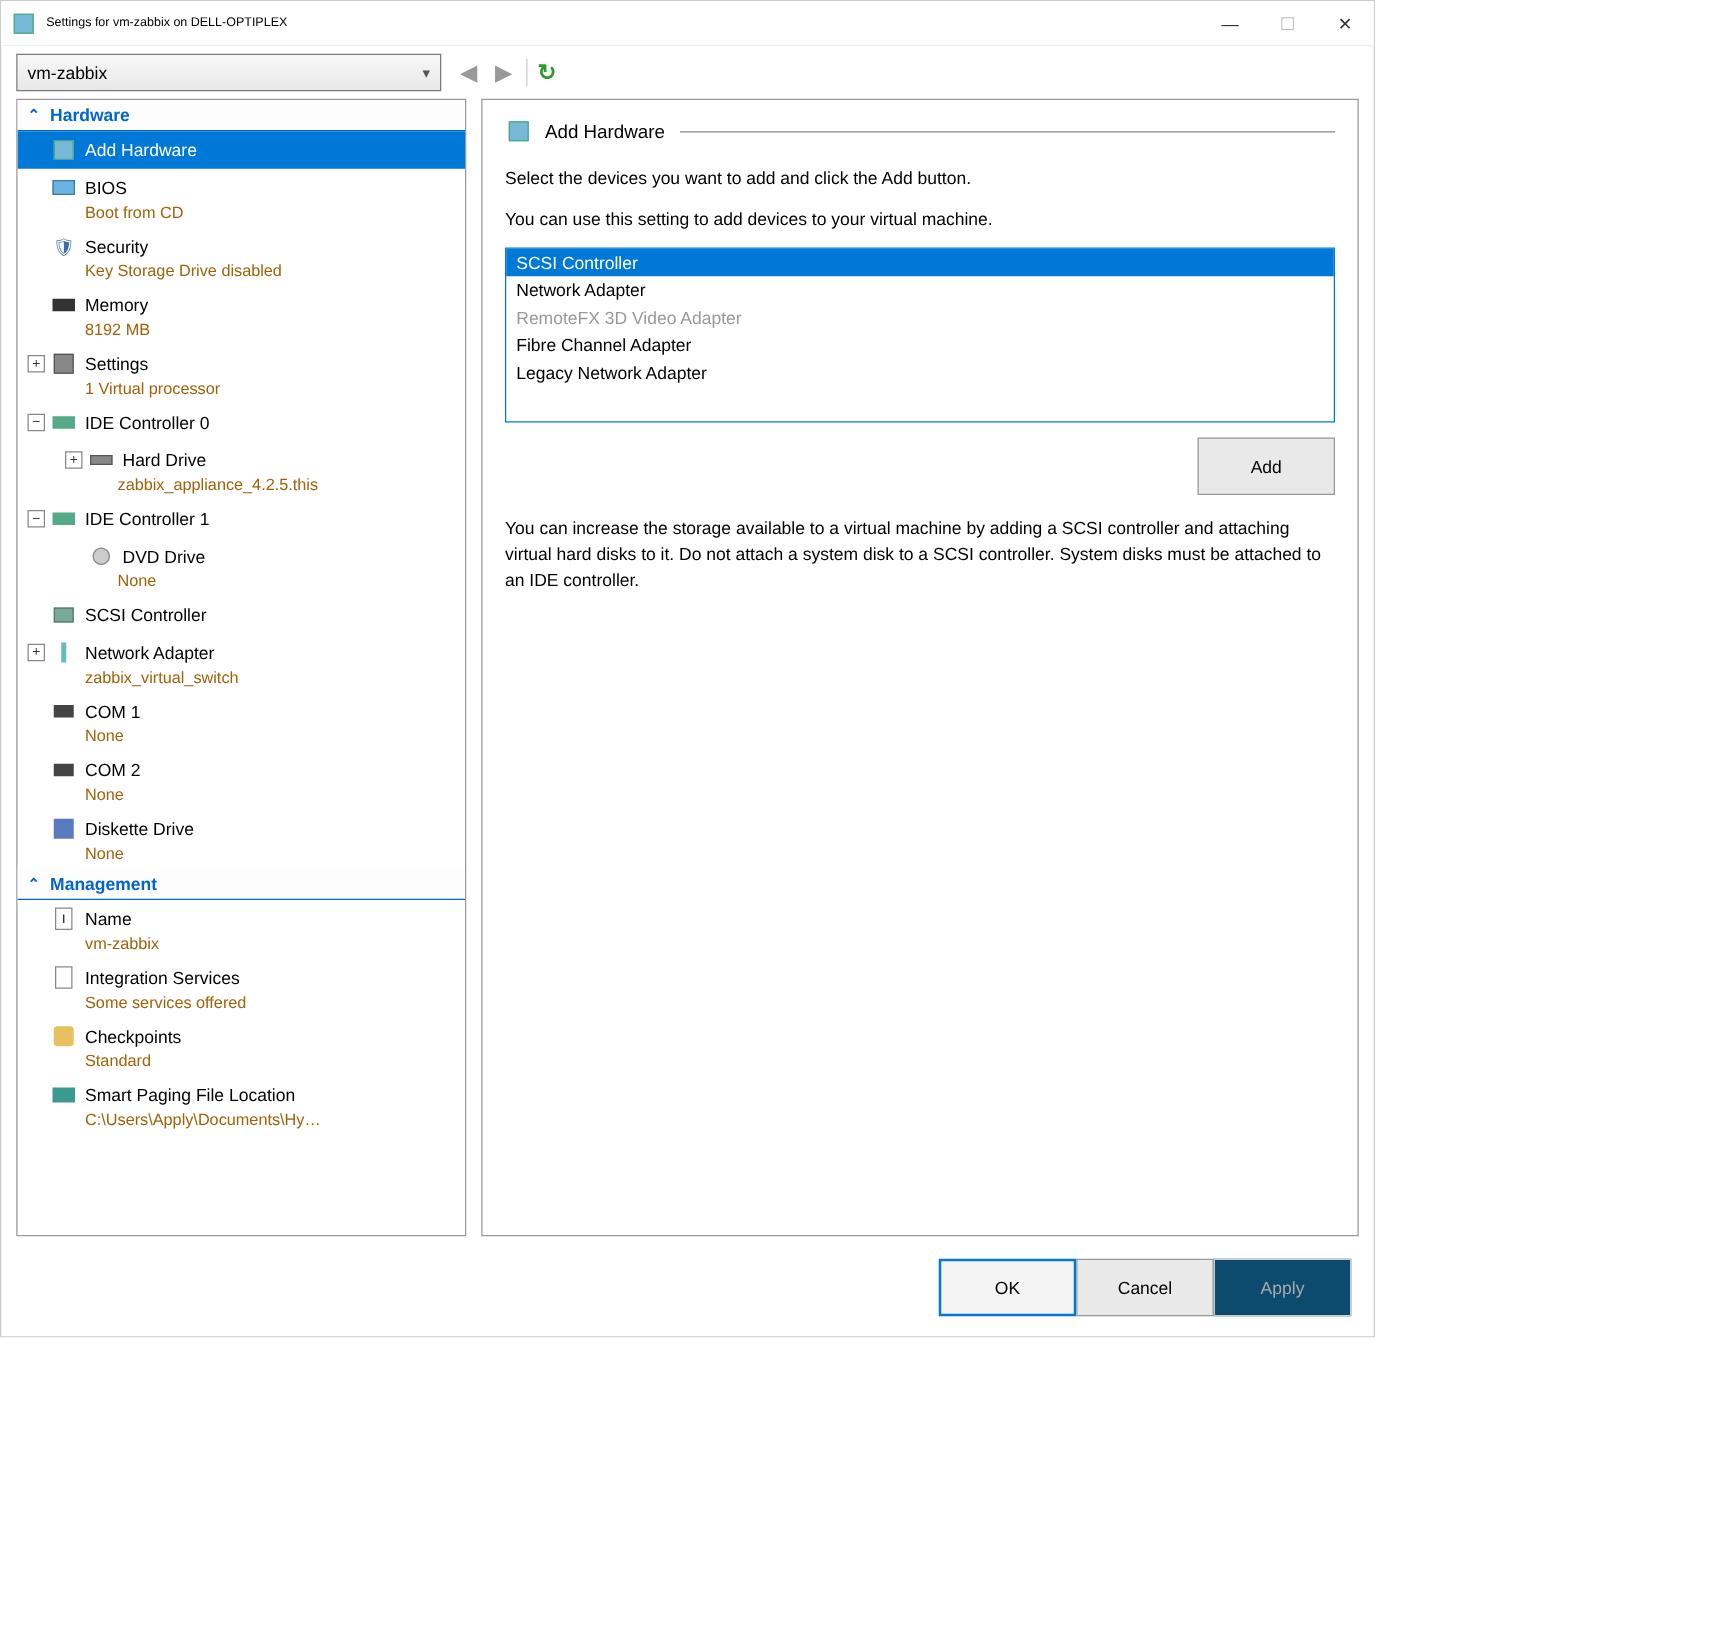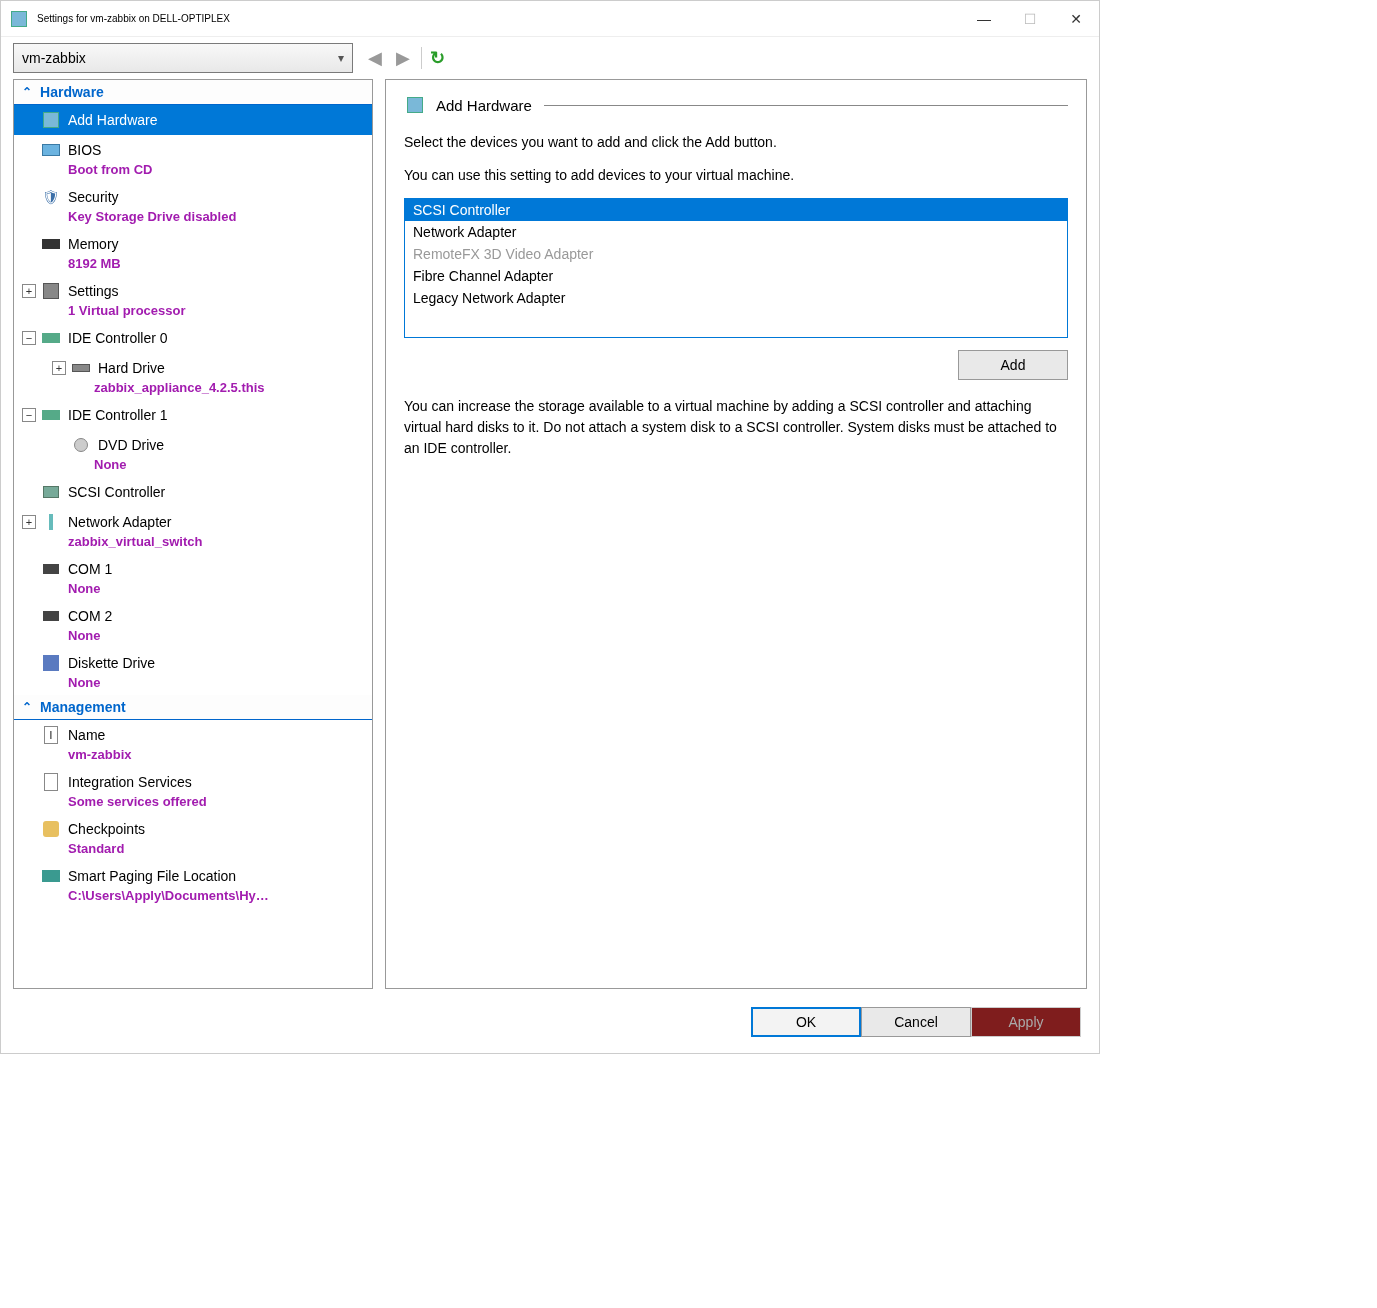--- a/index.html
+++ b/index.html
@@ -105,24 +105,23 @@
 .expander-placeholder { width: 18px; }
 .item-icon {
   width: 22px; height: 20px;
   display: flex; align-items: center; justify-content: center;
   margin-right: 6px;
   font-size: 14px;
 }
 .item-label { font-size: 14px; }
 .item-sub {
   font-size: 13px;
-  color: #a21caf;
+  color: #a16207;
   margin-left: 46px;
   padding-bottom: 2px;
-  font-weight: bold;
 }
 .indent1 { padding-left: 30px; }
 
 .main-panel {
   flex: 1;
   border: 1px solid #999;
   height: 910px;
   padding: 14px 18px;
   background: #fff;
 }
@@ -145,35 +144,35 @@
 }
 .device-option {
   padding: 3px 8px;
   font-size: 14px;
 }
 .device-option.selected { background: #0078d7; color: #fff; }
 .device-option.disabled { color: #999; }
 .add-row { display: flex; justify-content: flex-end; margin-bottom: 16px; }
 .btn {
   min-width: 110px;
-  height: 30px;
+  height: 46px;
   border: 1px solid #999;
   background: #e9e9e9;
   padding: 0 0;
   font-size: 14px;
   display: flex; align-items: center; justify-content: center;
 }
 .help-text { line-height: 1.5; }
 .footer {
   display: flex;
   justify-content: flex-end;
   padding: 12px 18px 16px;
 }
 .btn-primary { border: 2px solid #0078d7; background: #f3f3f3; }
-.btn-disabled { color: #aaa; background: #7f1d1d; border: 1px solid #ccc; }
+.btn-disabled { color: #aaa; background: #0c4a6e; border: 1px solid #ccc; }
 
 .sidebar::-webkit-scrollbar { width: 16px; }
 .sidebar::-webkit-scrollbar-track { background: #f0f0f0; }
 .sidebar::-webkit-scrollbar-thumb { background: #c8c8c8; }
 
 
 .ic-monitor { width:18px; height:12px; background:#6bb3e0; border:1px solid #3a7aa5; }
 .ic-shield { color:#3b6fa8; }
 .ic-memory { width:18px; height:10px; background:#333; }
 .ic-chip { width:16px; height:16px; background:#888; border:1px solid #555; }

